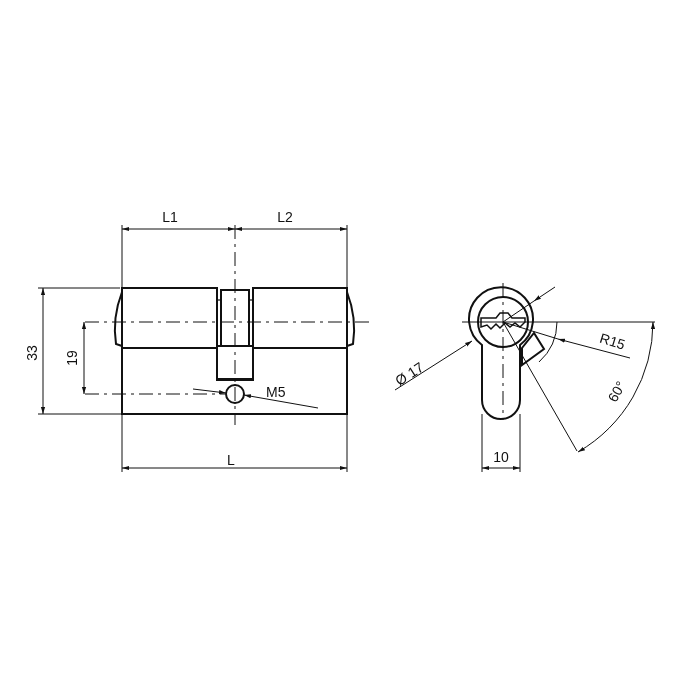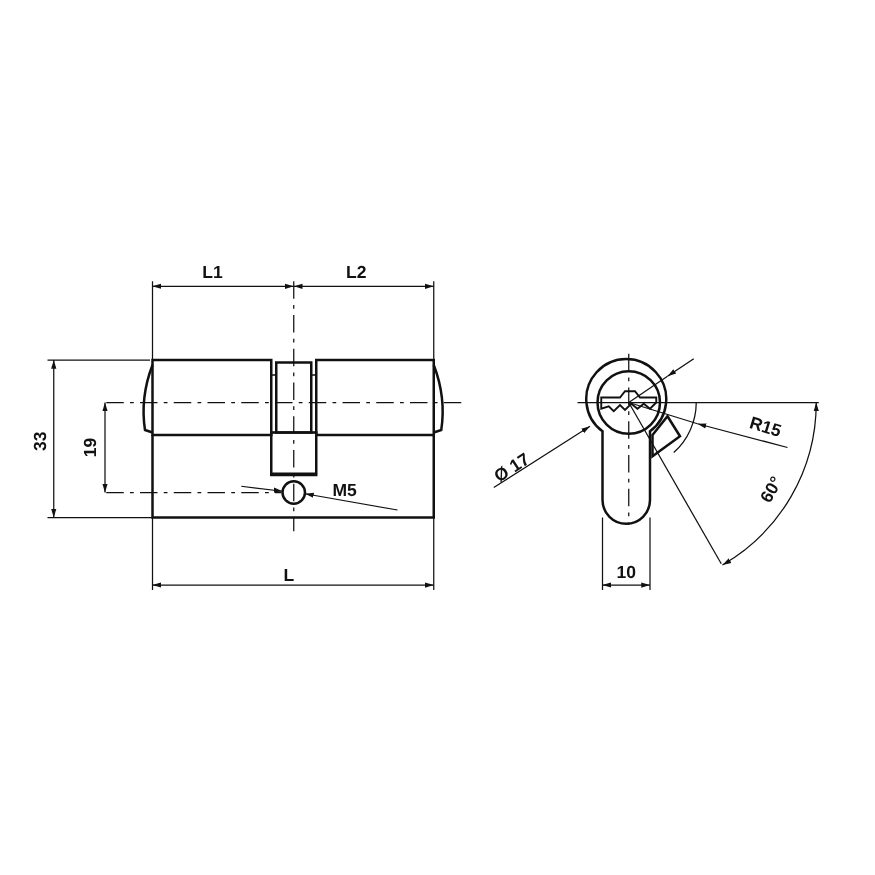--- a/index.html
+++ b/index.html
@@ -1,16 +1,16 @@
 <!DOCTYPE html>
 <html><head>
 <meta charset="utf-8">
 <style>
 html,body{margin:0;padding:0;background:#fff;}
-#canvas{width:700px;height:700px;position:relative;background:#fff;font-weight:bold;}
+#canvas{width:700px;height:700px;position:relative;background:#fff;}
 svg{position:absolute;left:0;top:0;}
 .t{font-family:"Liberation Sans",sans-serif;font-size:14px;fill:#111;}
 </style>
 </head>
 <body>
 
 <div id="canvas">
 <svg width="700" height="700" viewBox="0 0 700 700">
   <defs>
     <marker id="ar" viewBox="0 0 10 10" refX="10" refY="5" markerWidth="7" markerHeight="7" orient="auto-start-reverse">

